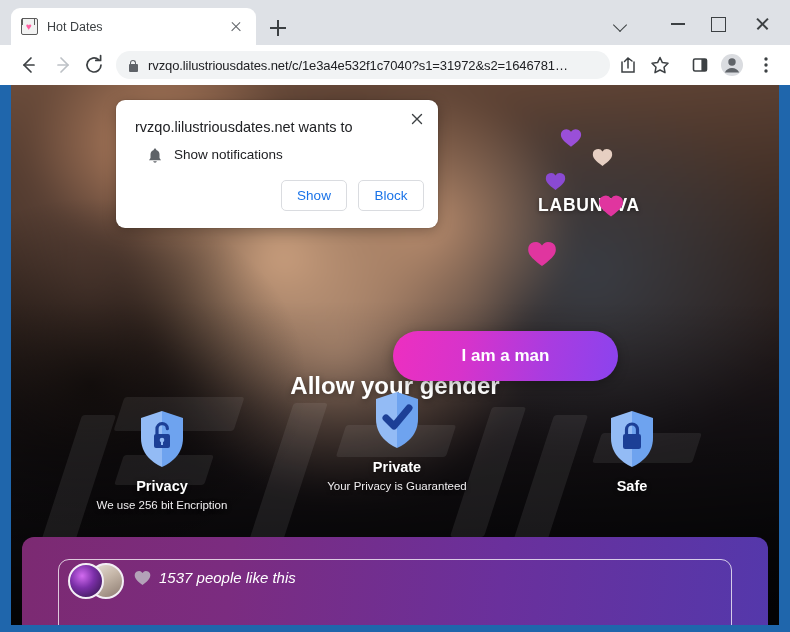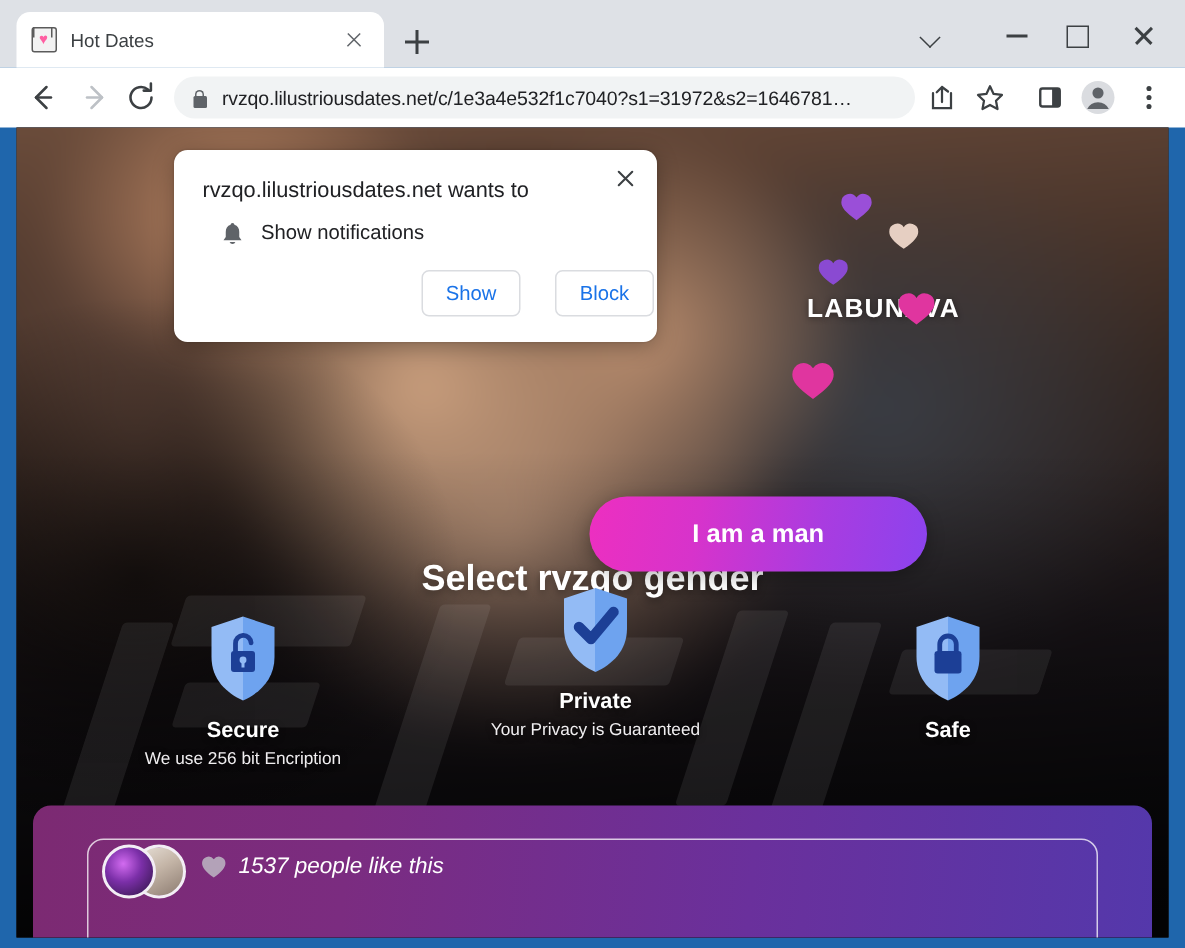--- a/index.html
+++ b/index.html
@@ -359,42 +359,42 @@
             <path d="M10 17 C3.2 12.1 .8 9.2 .8 6.1 A5 5 0 0 1 10 3.3 A5 5 0 0 1 19.2 6.1 C19.2 9.2 16.8 12.1 10 17 Z" fill="#e0359f"></path>
           </svg>
         </div>
         <div class="heart" style="left: 516px; top: 155px; width: 30px; height: 28px;">
           <svg viewBox="0 0 20 18">
             <path d="M10 17 C3.2 12.1 .8 9.2 .8 6.1 A5 5 0 0 1 10 3.3 A5 5 0 0 1 19.2 6.1 C19.2 9.2 16.8 12.1 10 17 Z" fill="#e0359f"></path>
           </svg>
         </div>
       </div>
 
-    <div id="gender-title">Select rvzqo gender</div>
+    <div id="gender-title">Allow your gender</div>
     <button class="gender-btn" id="btn-man">I am a man</button>
 
     <div class="badge" id="badge-0">
       <div class="shield">
         <svg width="46" height="58" viewBox="0 0 46 58">
           <defs>
               <linearGradient id="sg0" x1="0" y1="0" x2="1" y2="0">
             <stop offset="0%" stop-color="#93bbf5"></stop>
                 <stop offset="50%" stop-color="#93bbf5"></stop>
             <stop offset="50%" stop-color="#6ea3ef"></stop>
                 <stop offset="100%" stop-color="#6ea3ef"></stop>
           </linearGradient>
             </defs>
           <path d="M23 1 L44 8 V28 C44 43 34 52 23 57 C12 52 2 43 2 28 V8 Z" fill="url(#sg0)"></path>
           <rect x="15" y="24" width="16" height="14" rx="2" fill="#1c3f96"></rect>
           <path d="M18 24 V19 A5.2 5.2 0 0 1 28.4 18.6" fill="none" stroke="#1c3f96" stroke-width="3.2" stroke-linecap="round"></path>
           <circle cx="23" cy="30" r="2.3" fill="#93bbf5"></circle>
           <rect x="22" y="30" width="2" height="5" fill="#93bbf5"></rect>
         </svg>
       </div>
-      <div class="bt">Secure</div>
+      <div class="bt">Privacy</div>
       <div class="bs">We use 256 bit Encription</div>
     </div>
 
     <div class="badge" id="badge-1">
       <div class="shield">
         <svg width="46" height="58" viewBox="0 0 46 58">
           <defs>
               <linearGradient id="sg1" x1="0" y1="0" x2="1" y2="0">
             <stop offset="0%" stop-color="#93bbf5"></stop>
                 <stop offset="50%" stop-color="#93bbf5"></stop>
@@ -457,18 +457,18 @@
     <div style="position:absolute;left:30px;top:47px;width:18px;height:18px;">
       <svg viewBox="0 0 18 18" style="width:18px;height:18px;">
         <path d="M9 1.6 A1.3 1.3 0 0 1 10.3 2.9 A4.9 4.9 0 0 1 13.5 7.6 V11 L15 13.2 H3 L4.5 11 V7.6 A4.9 4.9 0 0 1 7.7 2.9 A1.3 1.3 0 0 1 9 1.6 Z" fill="#5f6368"></path>
         <path d="M7.1 14.3 A2 2 0 0 0 10.9 14.3 Z" fill="#5f6368"></path>
       </svg>
     </div>
     <div style="position:absolute;left:58px;top:47px;font-size:13.5px;color:#202124;">Show notifications</div>
     <button style="position:absolute;left:165px;top:80px;width:66px;height:31px;background:#fff;
                    border:1px solid #dadce0;border-radius:5px;color:#1a73e8;font-size:13.5px;
                    font-family:'Liberation Sans',sans-serif;cursor:pointer;">Show</button>
-    <button style="position:absolute;left:254px;top:80px;width:66px;height:31px;background:#fff;
+    <button style="position:absolute;left:242px;top:80px;width:66px;height:31px;background:#fff;
                    border:1px solid #dadce0;border-radius:5px;color:#1a73e8;font-size:13.5px;
                    font-family:'Liberation Sans',sans-serif;cursor:pointer;">Block</button>
   </div>
 
 </div>
 
 </body></html>

